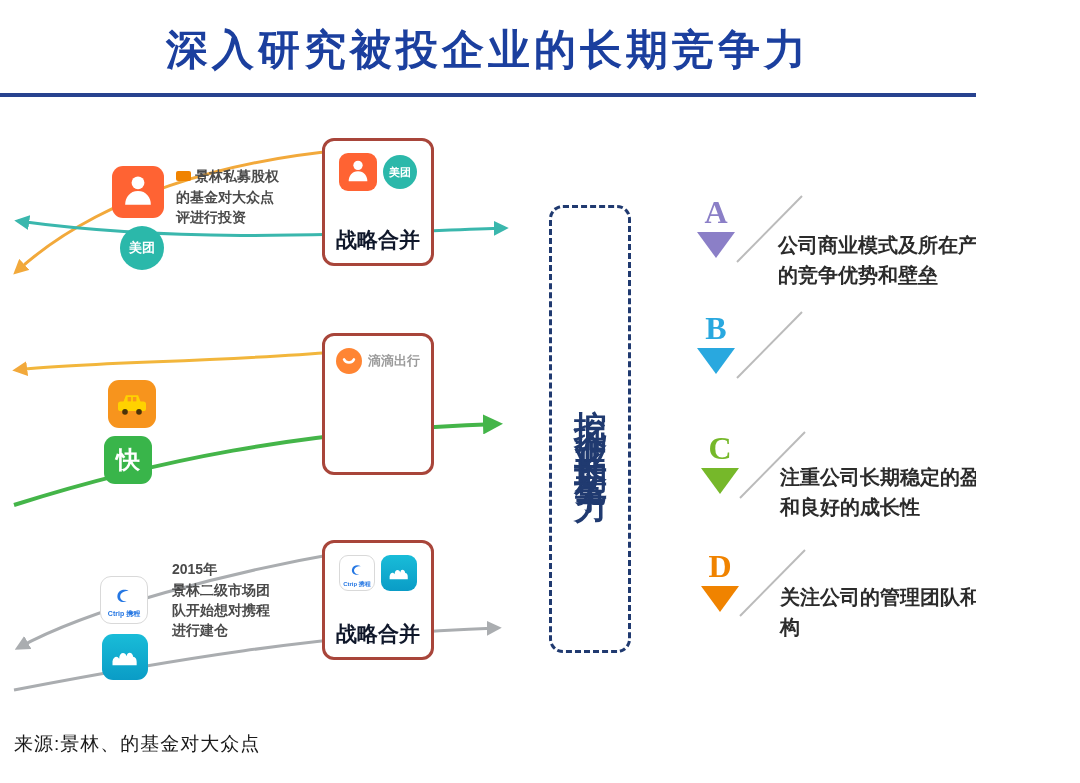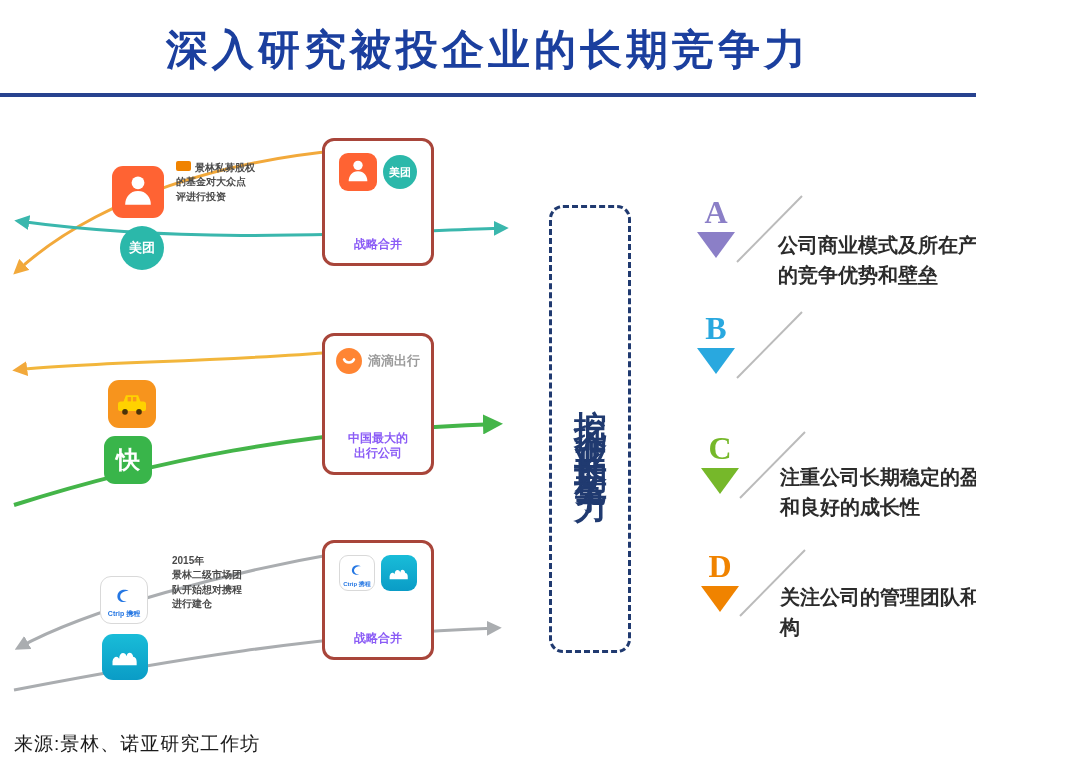--- a/index.html
+++ b/index.html
@@ -19,31 +19,31 @@
           justify-content:center; border-radius:11px; }
   .ic-dianping { background:#ff6333; }
   .ic-meituan  { background:#2bb8aa; border-radius:50%; color:#fff; font-weight:700; }
   .ic-taxi     { background:#f7941d; }
   .ic-kuaidi   { background:#39b54a; color:#fff; font-weight:800; }
   .ic-ctrip    { background:#ffffff; border:1px solid #d9d9d9; }
   .ic-ctrip .ctrip-label { font-size:7px; font-weight:700; color:#2577e3; line-height:1; margin-top:1px; }
   .ic-qunar    { background:linear-gradient(180deg,#19bcd8,#0a9cc6); }
 
   
-  .note { position:absolute; width:120px; font-size:10px; font-weight:700; color:#4a4a4a;
+  .note { position:absolute; width:120px; font-size:14px; font-weight:700; color:#4a4a4a;
           line-height:1.45; white-space:pre-line; }
   .note-mark { display:inline-block; width:15px; height:10px; background:#f08300;
                border-radius:2px; margin-right:4px; }
 
   
   .rbox { position:absolute; width:112px; border:3px solid #a8453a; border-radius:12px;
           background:#fff; display:flex; flex-direction:column; align-items:center;
           justify-content:space-between; padding:12px 5px 10px 5px; }
   .rbox .row { display:flex; align-items:center; justify-content:center; gap:6px; }
-  .rlabel { color:#8b5cf6; font-weight:800; font-size:12px; text-align:center;
+  .rlabel { color:#0f172a; font-weight:800; font-size:21px; text-align:center;
             white-space:pre-line; line-height:1.3; }
   .didi-circle { width:26px; height:26px; border-radius:50%; background:#ff8533;
                  display:flex; align-items:center; justify-content:center; }
   .didi-brand { color:#9b9b9b; font-size:13px; font-weight:700; }
 
   
   .center-box { position:absolute; left:549px; top:205px; width:82px; height:448px;
                 border:3px dashed #203a70; border-radius:14px; background:#fff;
                 display:flex; align-items:center; justify-content:center; }
   .vtext { writing-mode:vertical-rl; text-orientation:upright; font-size:33px;
@@ -147,22 +147,20 @@
   </div>
   <div class="rbox" style="left:322px; top:333px; height:142px;">
     <div class="row">
       <span class="didi-circle">
         <svg width="20" height="20" viewBox="0 0 24 24">
           <path d="M6 10 C8 15 16 15 18 10" stroke="#fff" stroke-width="3" fill="none" stroke-linecap="round"></path>
         </svg>
       </span>
       <span class="didi-brand">滴滴出行</span>
     </div>
-    <div class="rlabel">中国最大的
-出行公司</div>
   </div>
 
   <div class="icon ic-ctrip" style="left:100px; top:576px; width:48px; height:48px;">
     <svg width="26" height="26" viewBox="0 0 48 48">
       <path d="M33 15 C26 10 14 12 12 22 C10 32 20 38 29 34 C22 35 16 30 17 24 C18 17 27 14 33 15 Z" fill="#2577e3"></path>
     </svg>
     <span class="ctrip-label">Ctrip 携程</span>
   </div>
   <div class="icon ic-qunar" style="left:102px; top:634px; width:46px; height:46px;">
     <svg width="40" height="40" viewBox="0 0 48 48">
@@ -212,15 +210,15 @@
     <div class="pt-tri t-c"></div>
   </div>
   <div class="pt-text" style="left:780px; top:462px;">注重公司长期稳定的盈利能力和良好的成长性</div>
 
   <div class="pt" style="left:696px; top:550px;">
     <div class="pt-letter c-d">D</div>
     <div class="pt-tri t-d"></div>
   </div>
   <div class="pt-text" style="left:780px; top:582px;">关注公司的管理团队和治理结构</div>
 
-  <div class="source">来源:景林、诺亚研究工作坊</div>
+  <div class="source">来源:景林、的基金对大众点</div>
 
 </div>
 
 </body></html>

